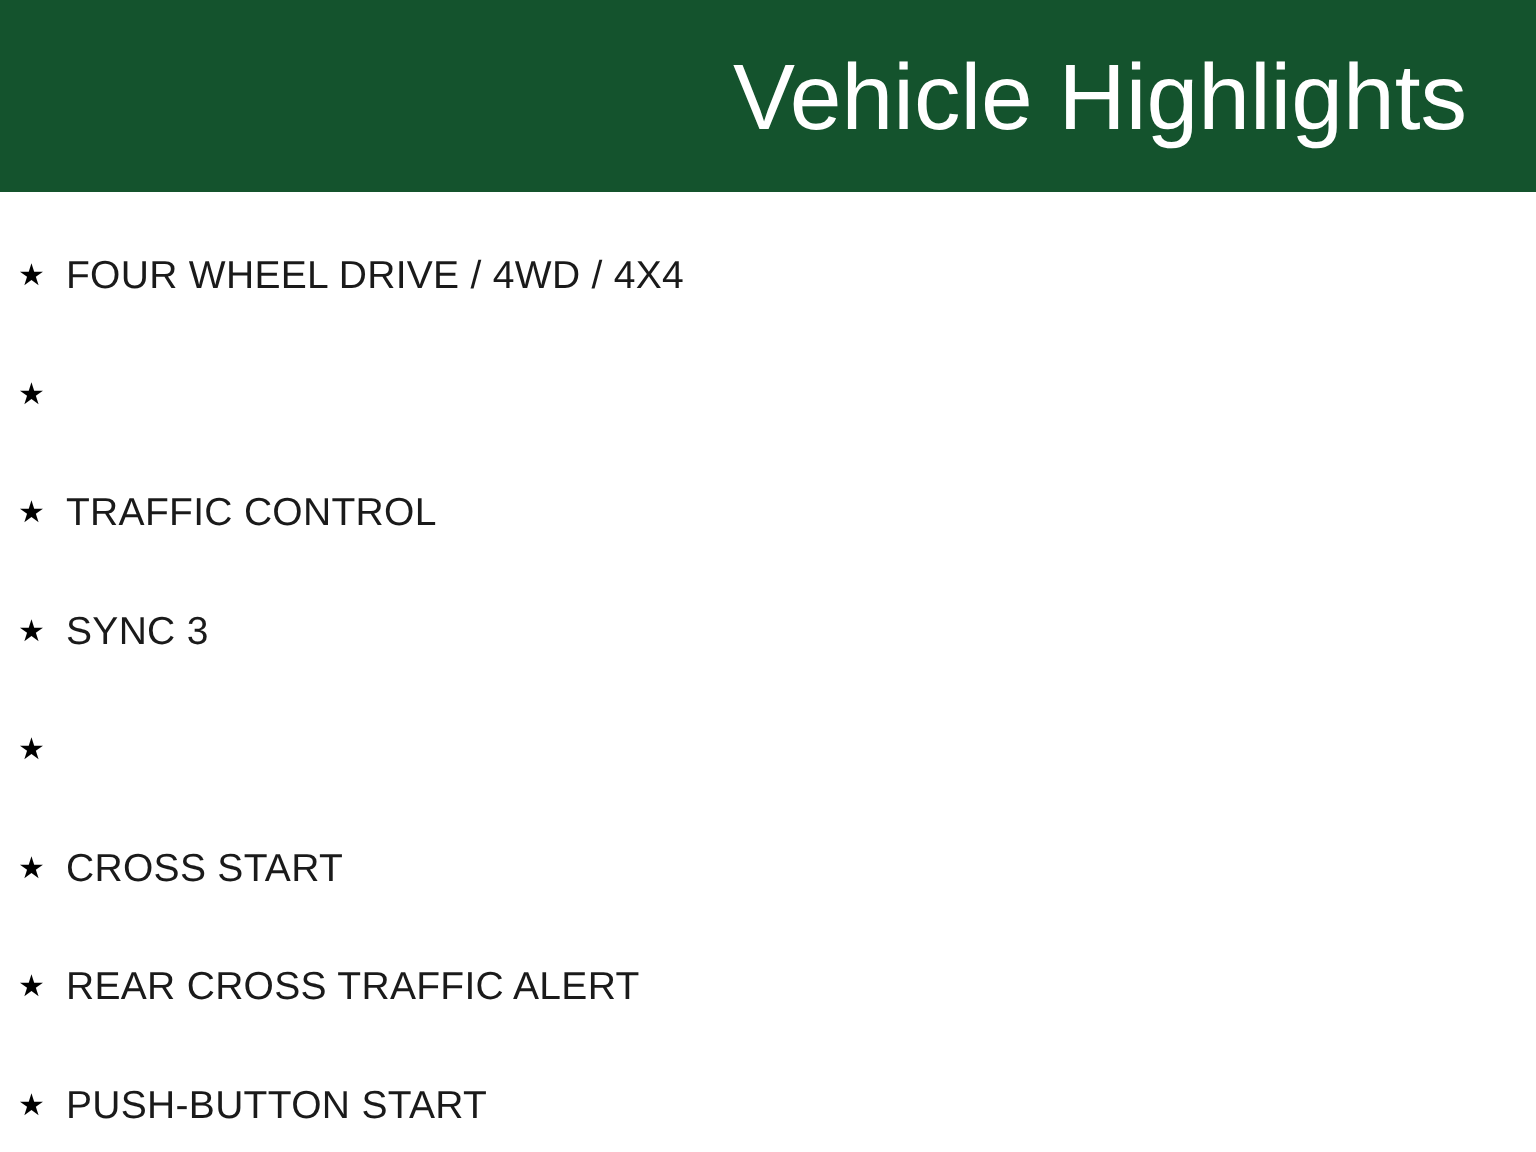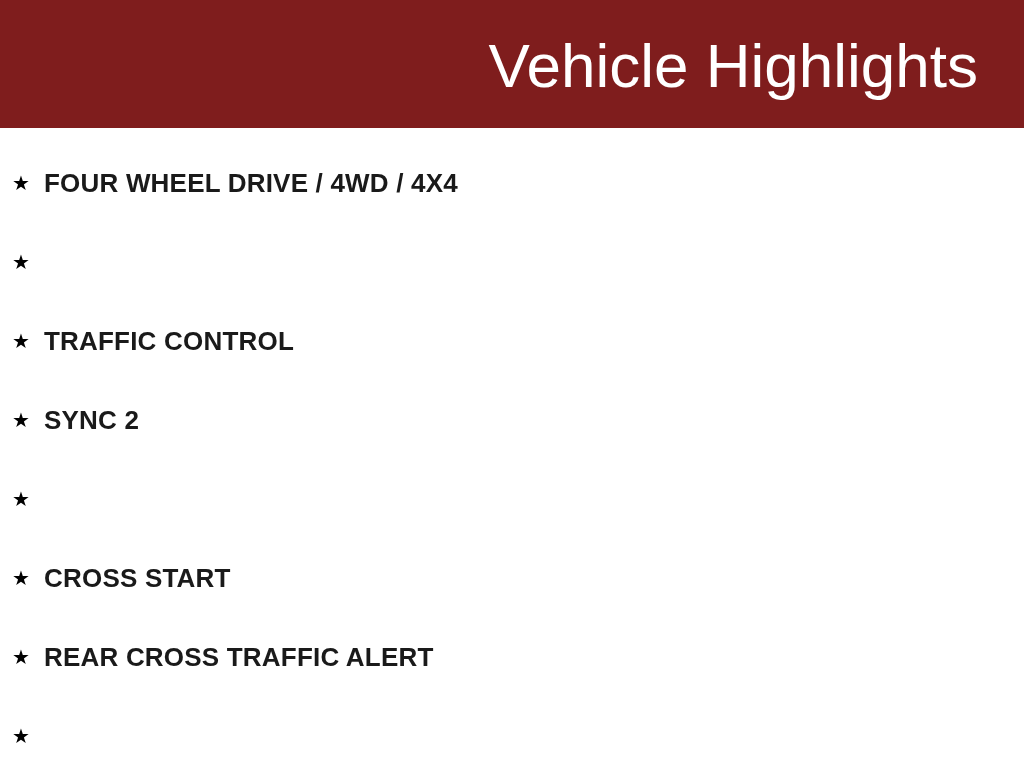--- a/index.html
+++ b/index.html
@@ -21,21 +21,21 @@
     background: #ffffff;
     box-sizing: border-box;
   }
   
   #header-band {
     position: absolute;
     left: 0;
     top: 0;
     width: 1024px;
     height: 128px;
-    background: #7f1d1d;
+    background: #14532d;
     display: flex;
     align-items: center;
     justify-content: flex-end;
     box-sizing: border-box;
     padding-right: 46px;
   }
   #page-title {
     color: #ffffff;
     font-family: "Liberation Sans", sans-serif;
     font-size: 62px;
@@ -80,21 +80,21 @@
     font-size: 20px;
     line-height: 1;
     text-align: left;
     position: relative;
     top: -1px;
   }
   .highlight-label {
     color: #1a1a1a;
     font-family: "Liberation Sans", sans-serif;
     font-size: 26px;
-    font-weight: 700;
+    font-weight: 400;
     line-height: 1.1;
     letter-spacing: 0.2px;
     white-space: nowrap;
   }
 </style>
 </head>
 <body>
 
 <div id="slide">
 
@@ -113,36 +113,37 @@
       <span class="bullet-star">★</span>
     </li>
 
     <li class="highlight-item">
       <span class="bullet-star">★</span>
       <span class="highlight-label">TRAFFIC CONTROL</span>
     </li>
 
     <li class="highlight-item">
       <span class="bullet-star">★</span>
-      <span class="highlight-label">SYNC 2</span>
+      <span class="highlight-label">SYNC 3</span>
     </li>
 
     <li class="highlight-item">
       <span class="bullet-star">★</span>
     </li>
 
     <li class="highlight-item">
       <span class="bullet-star">★</span>
       <span class="highlight-label">CROSS START</span>
     </li>
 
     <li class="highlight-item">
       <span class="bullet-star">★</span>
       <span class="highlight-label">REAR CROSS TRAFFIC ALERT</span>
     </li>
 
     <li class="highlight-item">
       <span class="bullet-star">★</span>
+      <span class="highlight-label">PUSH-BUTTON START</span>
     </li>
 
   </ul>
 
 </div>
 
 </body></html>

